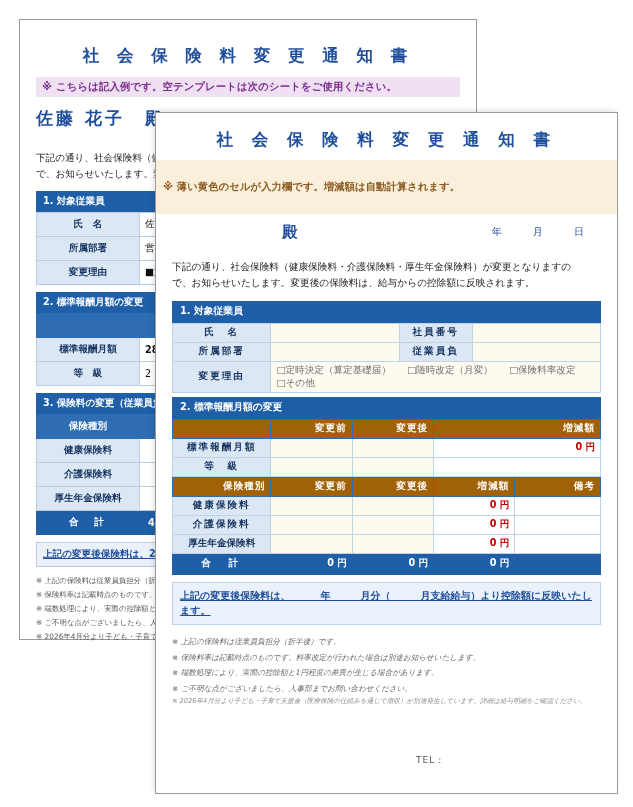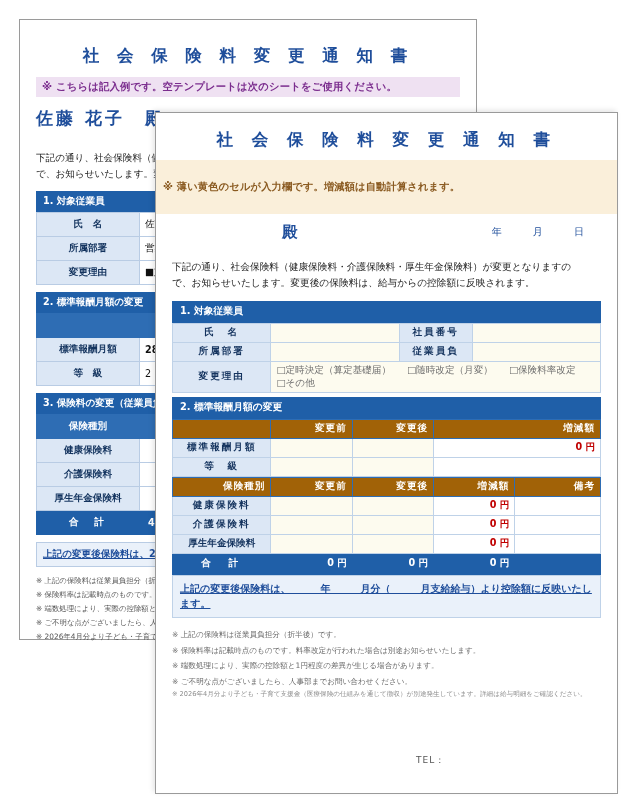--- a/index.html
+++ b/index.html
@@ -65,23 +65,23 @@
   .f-blank{background:#ffffff;}
   .f-colh{background:#a16207;color:#ffffff;font-weight:bold;text-align:right;font-size:9.5px;letter-spacing:1px;}
   .f-reason{background:#FDFBEF;color:#6d6d6d;font-size:8.2px;letter-spacing:0px;}
   .f-reason .opt{margin-right:16px;white-space:nowrap;}
   .f-amt{background:#ffffff;color:#C00000;font-weight:bold;text-align:right;padding-right:7px;}
   .f-totrow td{background:#1F5FA8;color:#fff;font-weight:bold;border:1px solid #1F5FA8;height:21px;}
   .f-totlab{text-align:center;letter-spacing:4px;}
   .f-totval{text-align:right;padding-right:7px;}
   .f-notebox{
     background:#EAF1FA;border:1px solid #BFD2E8;color:#1F4E9B;font-weight:bold;
-    font-size:10px;padding:5px 7px;line-height:1.55;text-decoration:underline;
-  }
-  .f-notes{margin-top:9px;font-size:7.6px;color:#6a6a6a;line-height:2.05;}
+    font-size:10px;padding:5px 7px;line-height:1.55;margin-top:7px;text-decoration:underline;
+  }
+  .f-notes{margin-top:9px;font-size:7.6px;color:#6a6a6a;line-height:2.05;font-style:italic;}
   .f-notes .tiny{font-size:6.6px;line-height:1.5;color:#8d8d8d;display:block;margin-top:1px;}
   .f-tel{position:absolute;left:260px;bottom:26px;font-size:9px;color:#555;letter-spacing:1px;}
 </style>
 </head>
 <body>
 
 <div class="sheet" id="sheet-back">
   <div class="back-inner">
     <div class="b-title">社 会 保 険 料 変 更 通 知 書</div>
     <div class="b-notice">※ こちらは記入例です。空テンプレートは次のシートをご使用ください。</div>

